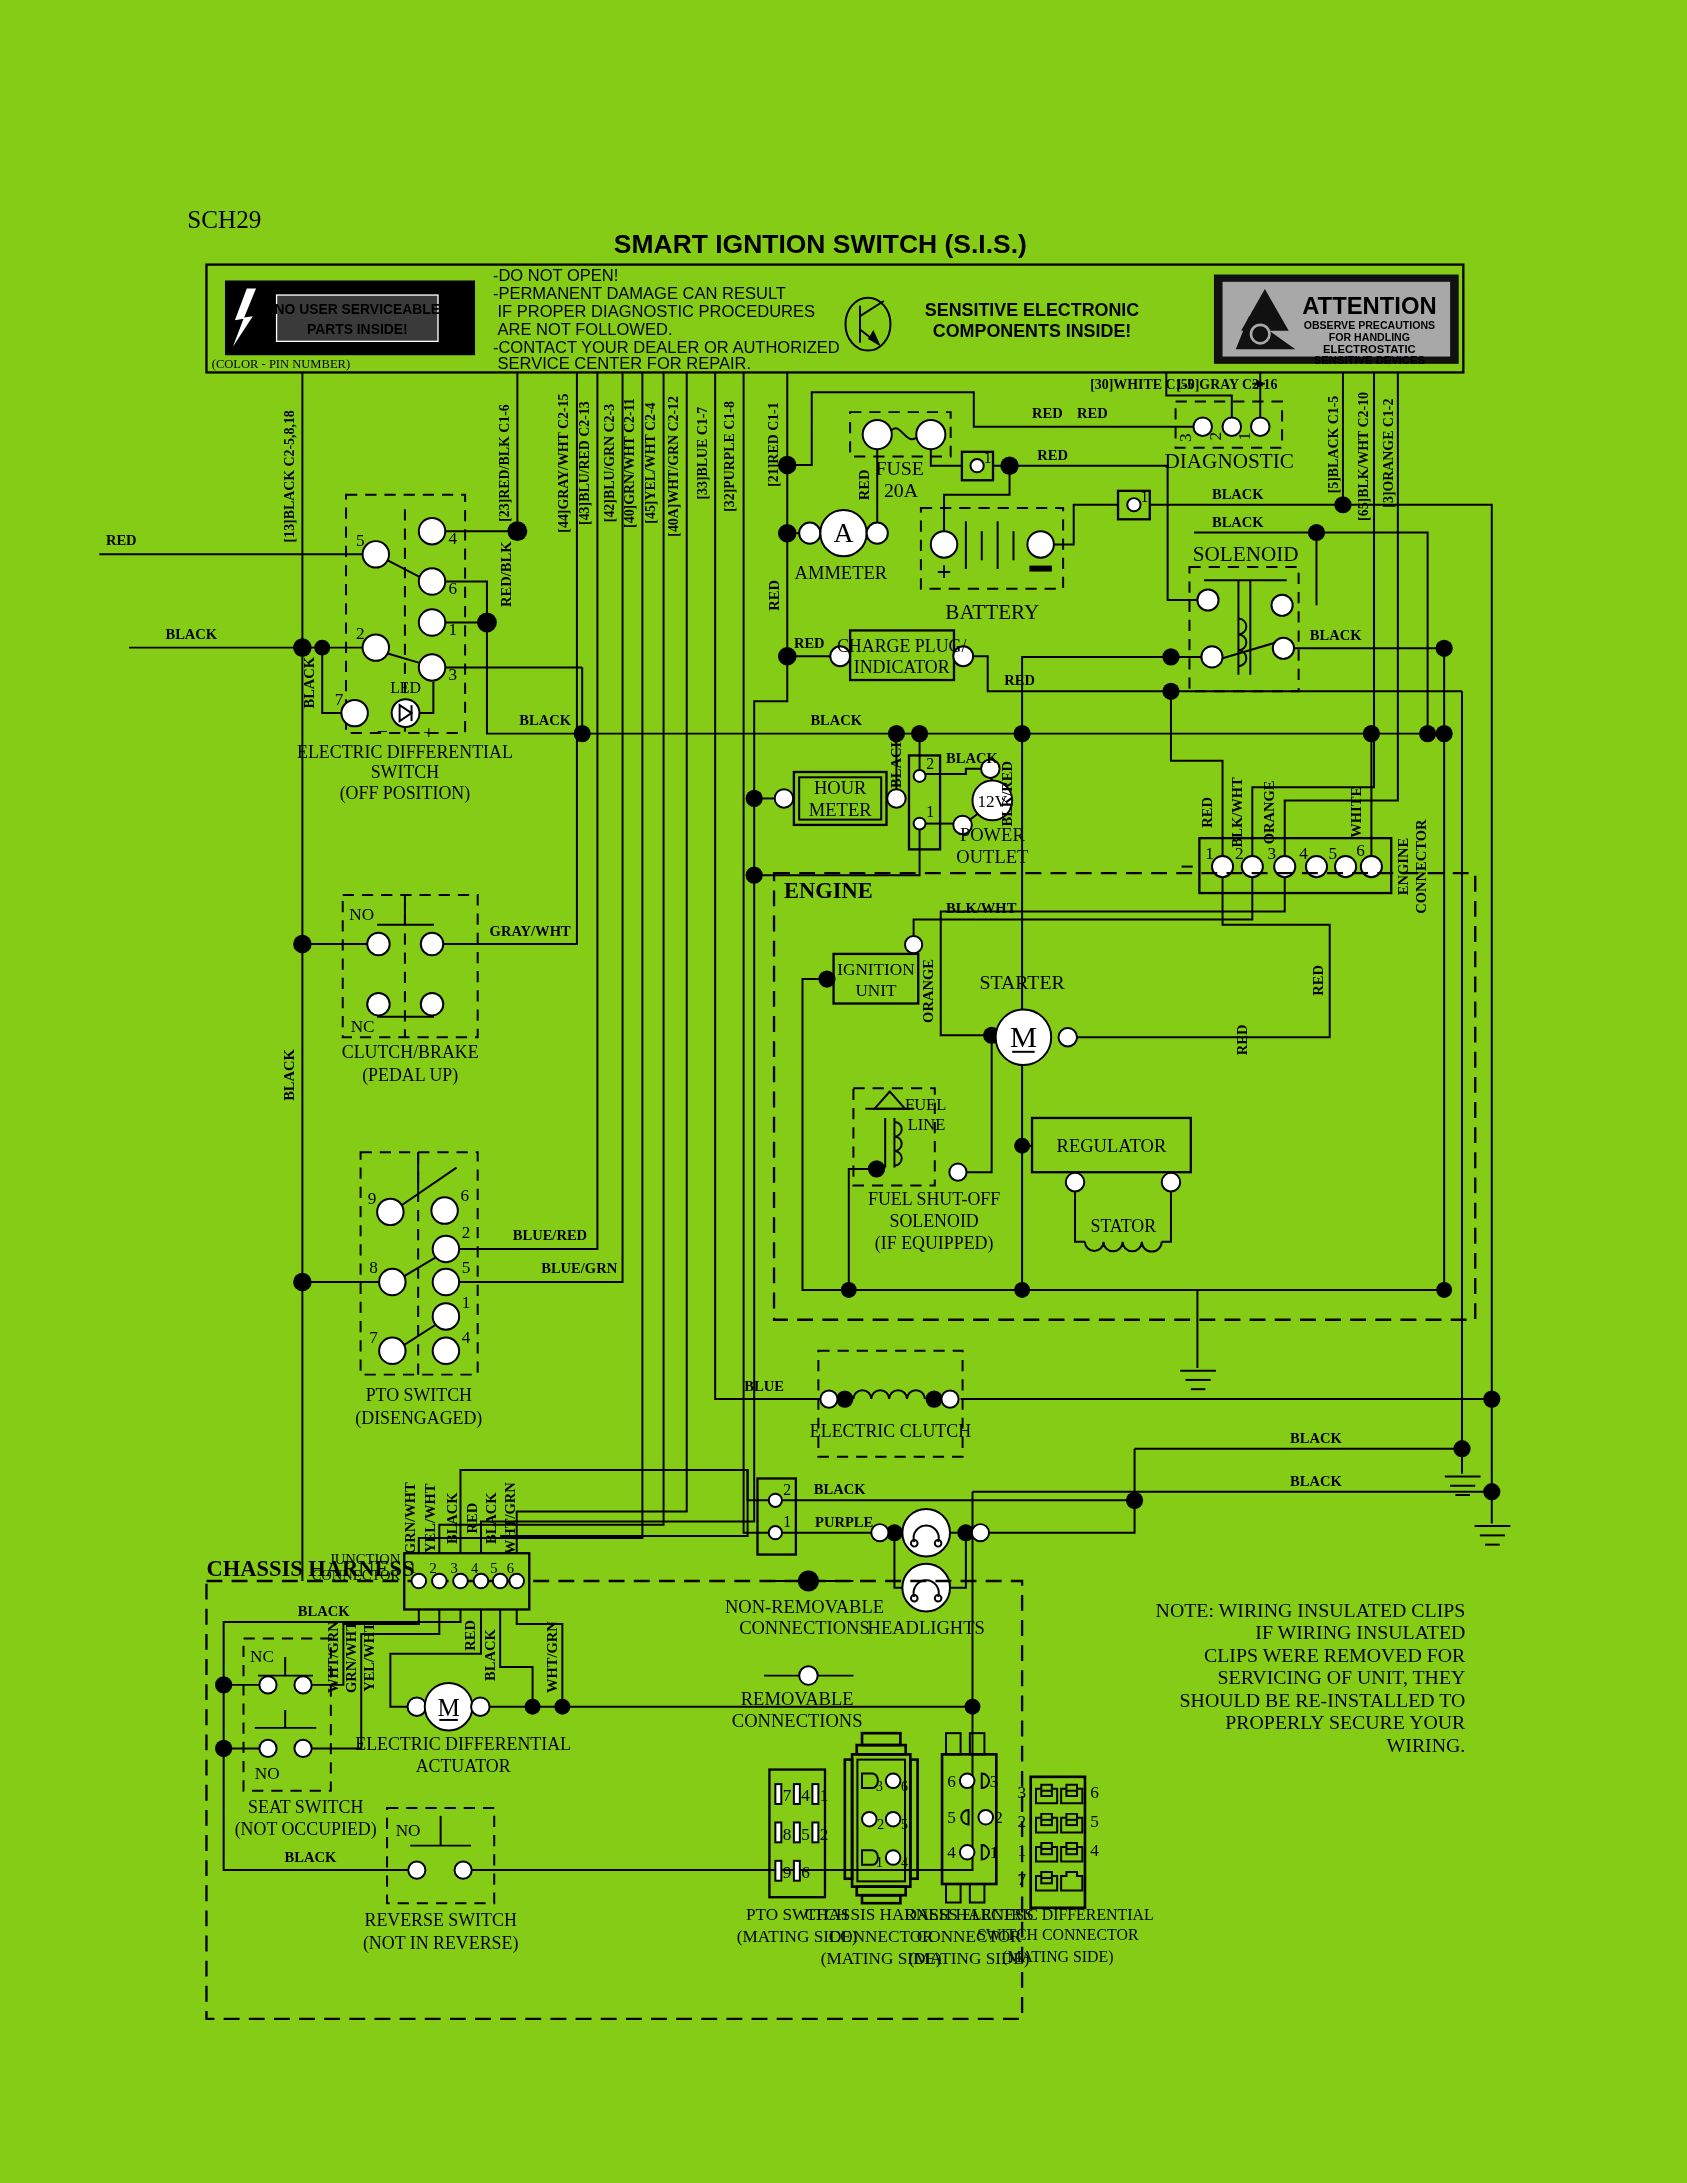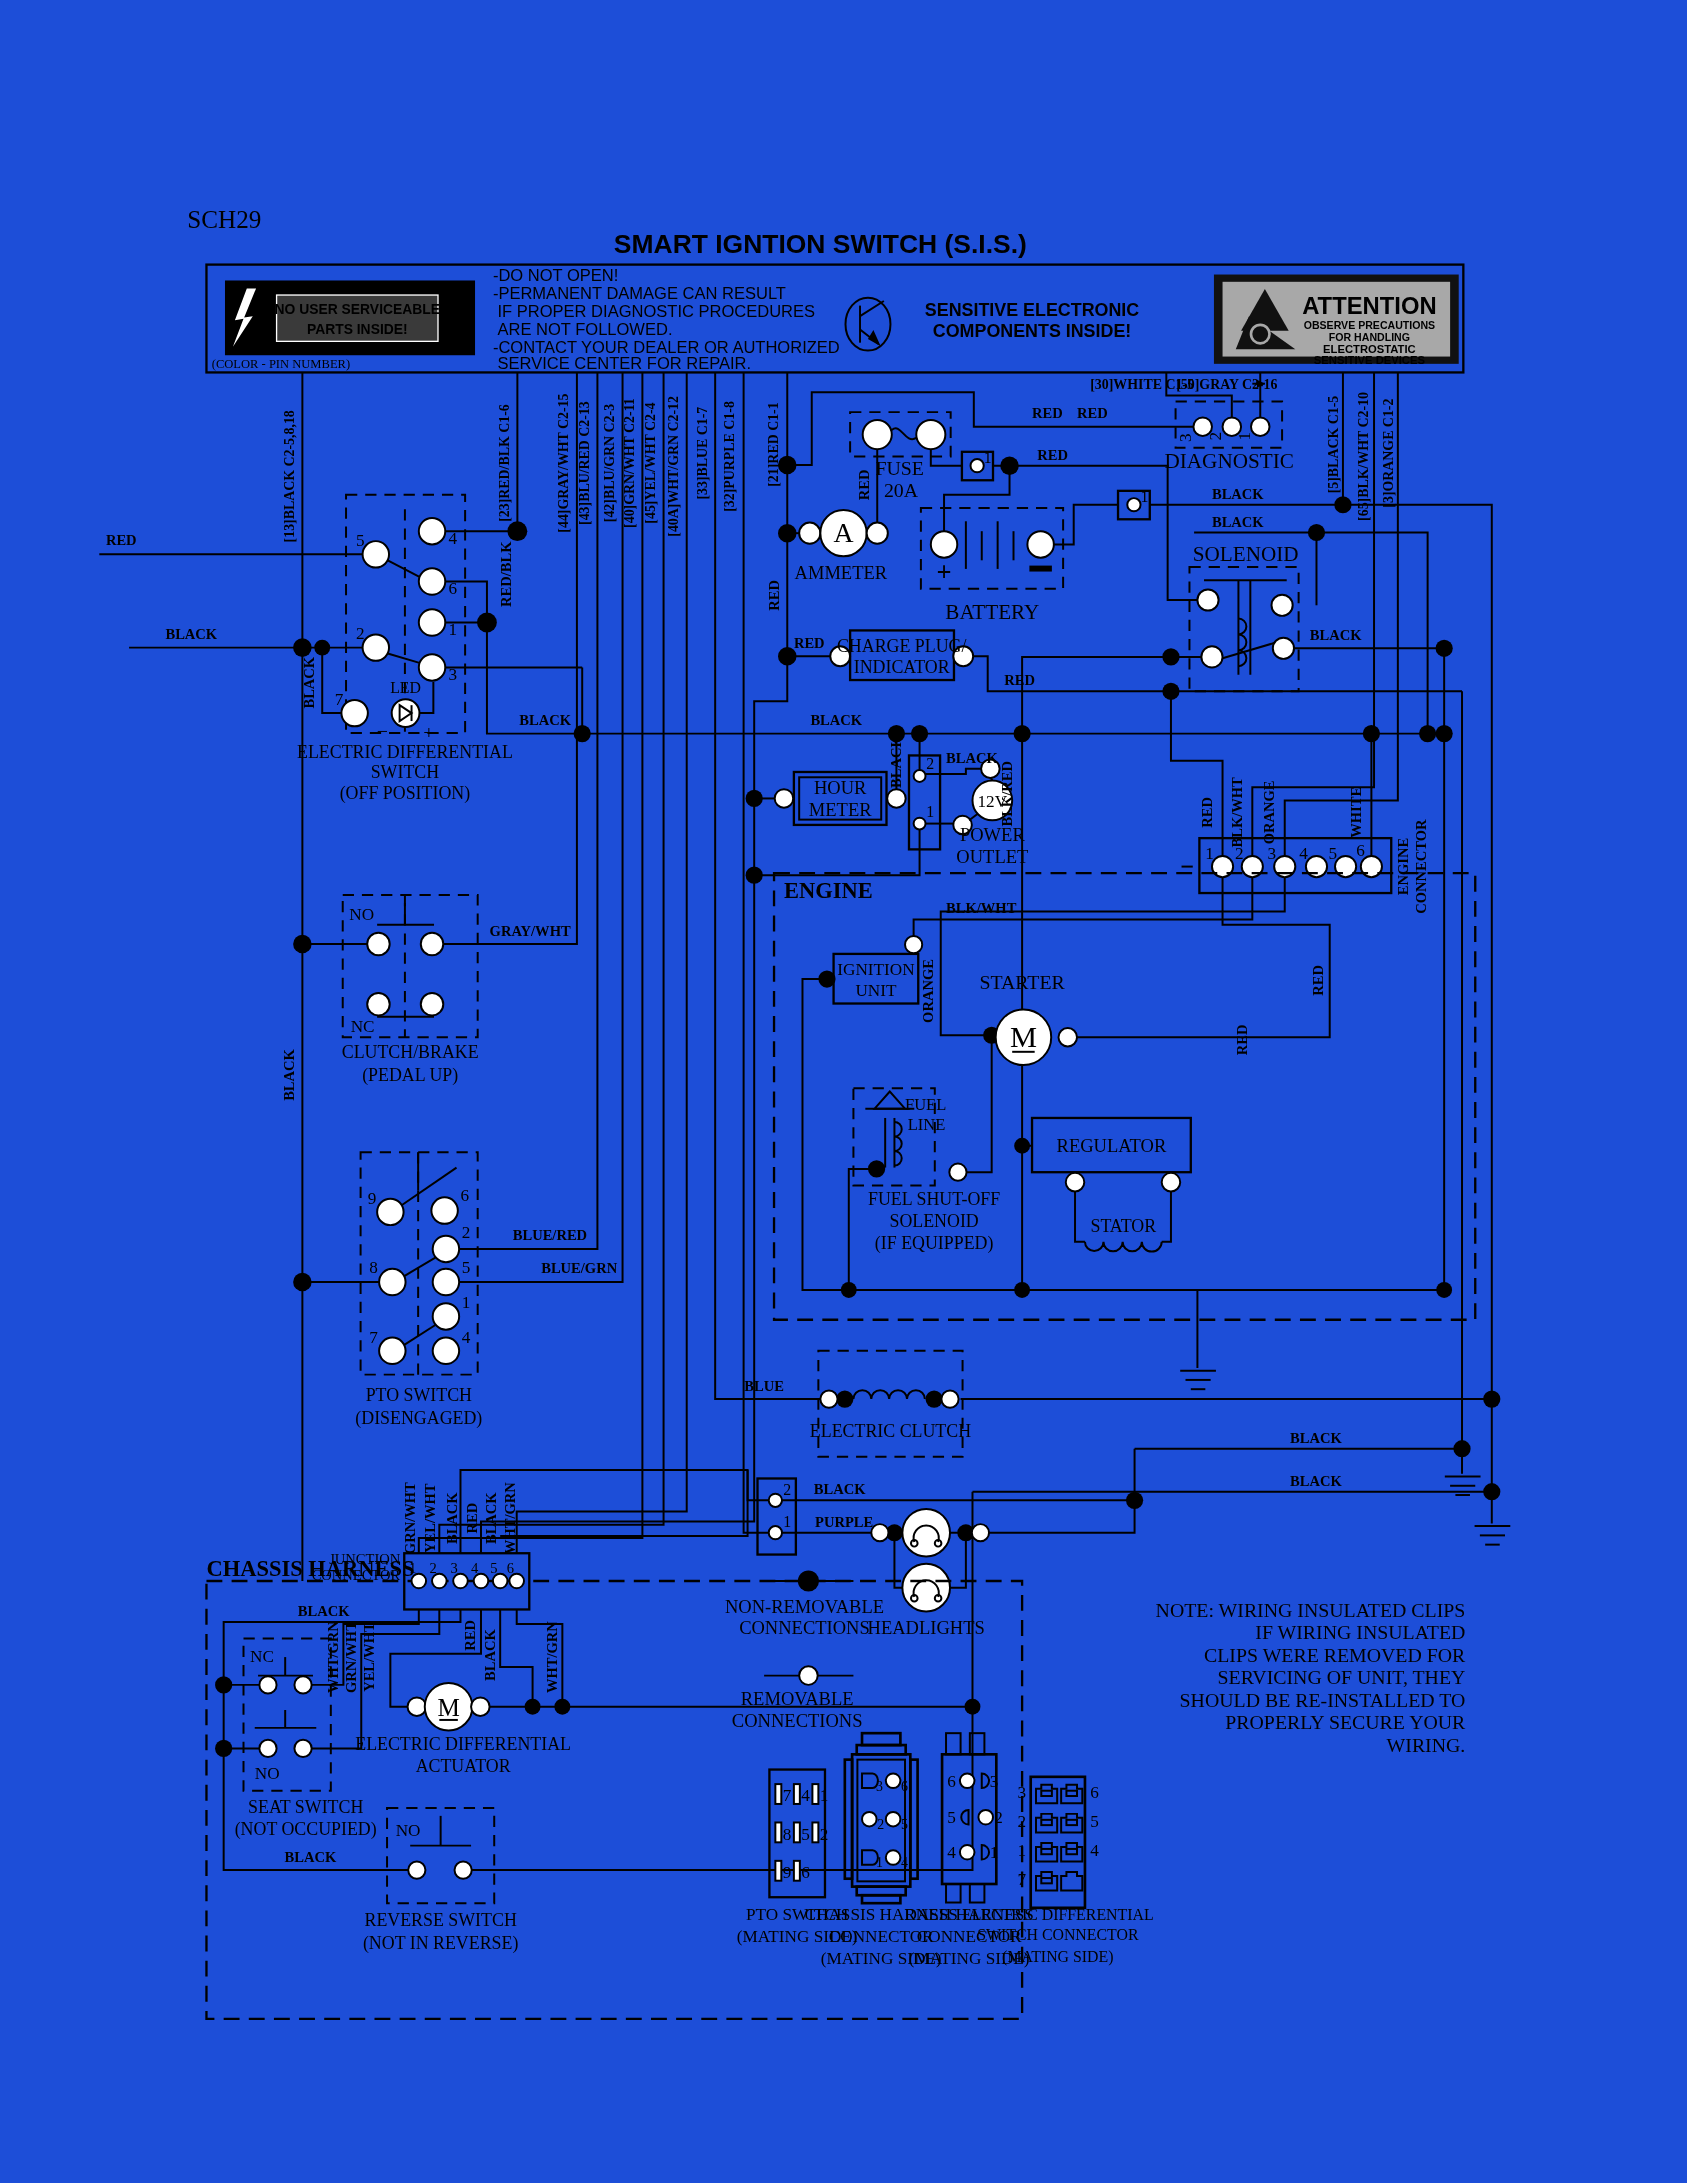--- a/index.html
+++ b/index.html
@@ -1,16 +1,16 @@
 <!DOCTYPE html>
 <html style="font-size:10.6px"><head>
 <meta charset="utf-8">
 <style>
   html,body{margin:0;padding:0;background:#fff;}
-  #page{position:relative;width:1687px;height:2183px;background:#1d4ed8;}
+  #page{position:relative;width:1687px;height:2183px;background:#84cc16;}
   svg{display:block;}
   .w{stroke:#000;stroke-width:3;fill:none;}
   .w2{stroke:#000;stroke-width:4;fill:none;}
   .wd{stroke:#000;stroke-width:3;fill:none;stroke-dasharray:17 12;}
   .wd2{stroke:#000;stroke-width:3.5;fill:none;stroke-dasharray:24 14;}
   .dot{fill:#000;stroke:none;}
   .oc{fill:#fff;stroke:#000;stroke-width:3;}
   .box{fill:none;stroke:#000;stroke-width:3.5;}
   .t{font-family:"Liberation Serif",serif;fill:#000;}
   .ts{font-family:"Liberation Sans",sans-serif;fill:#000;}

